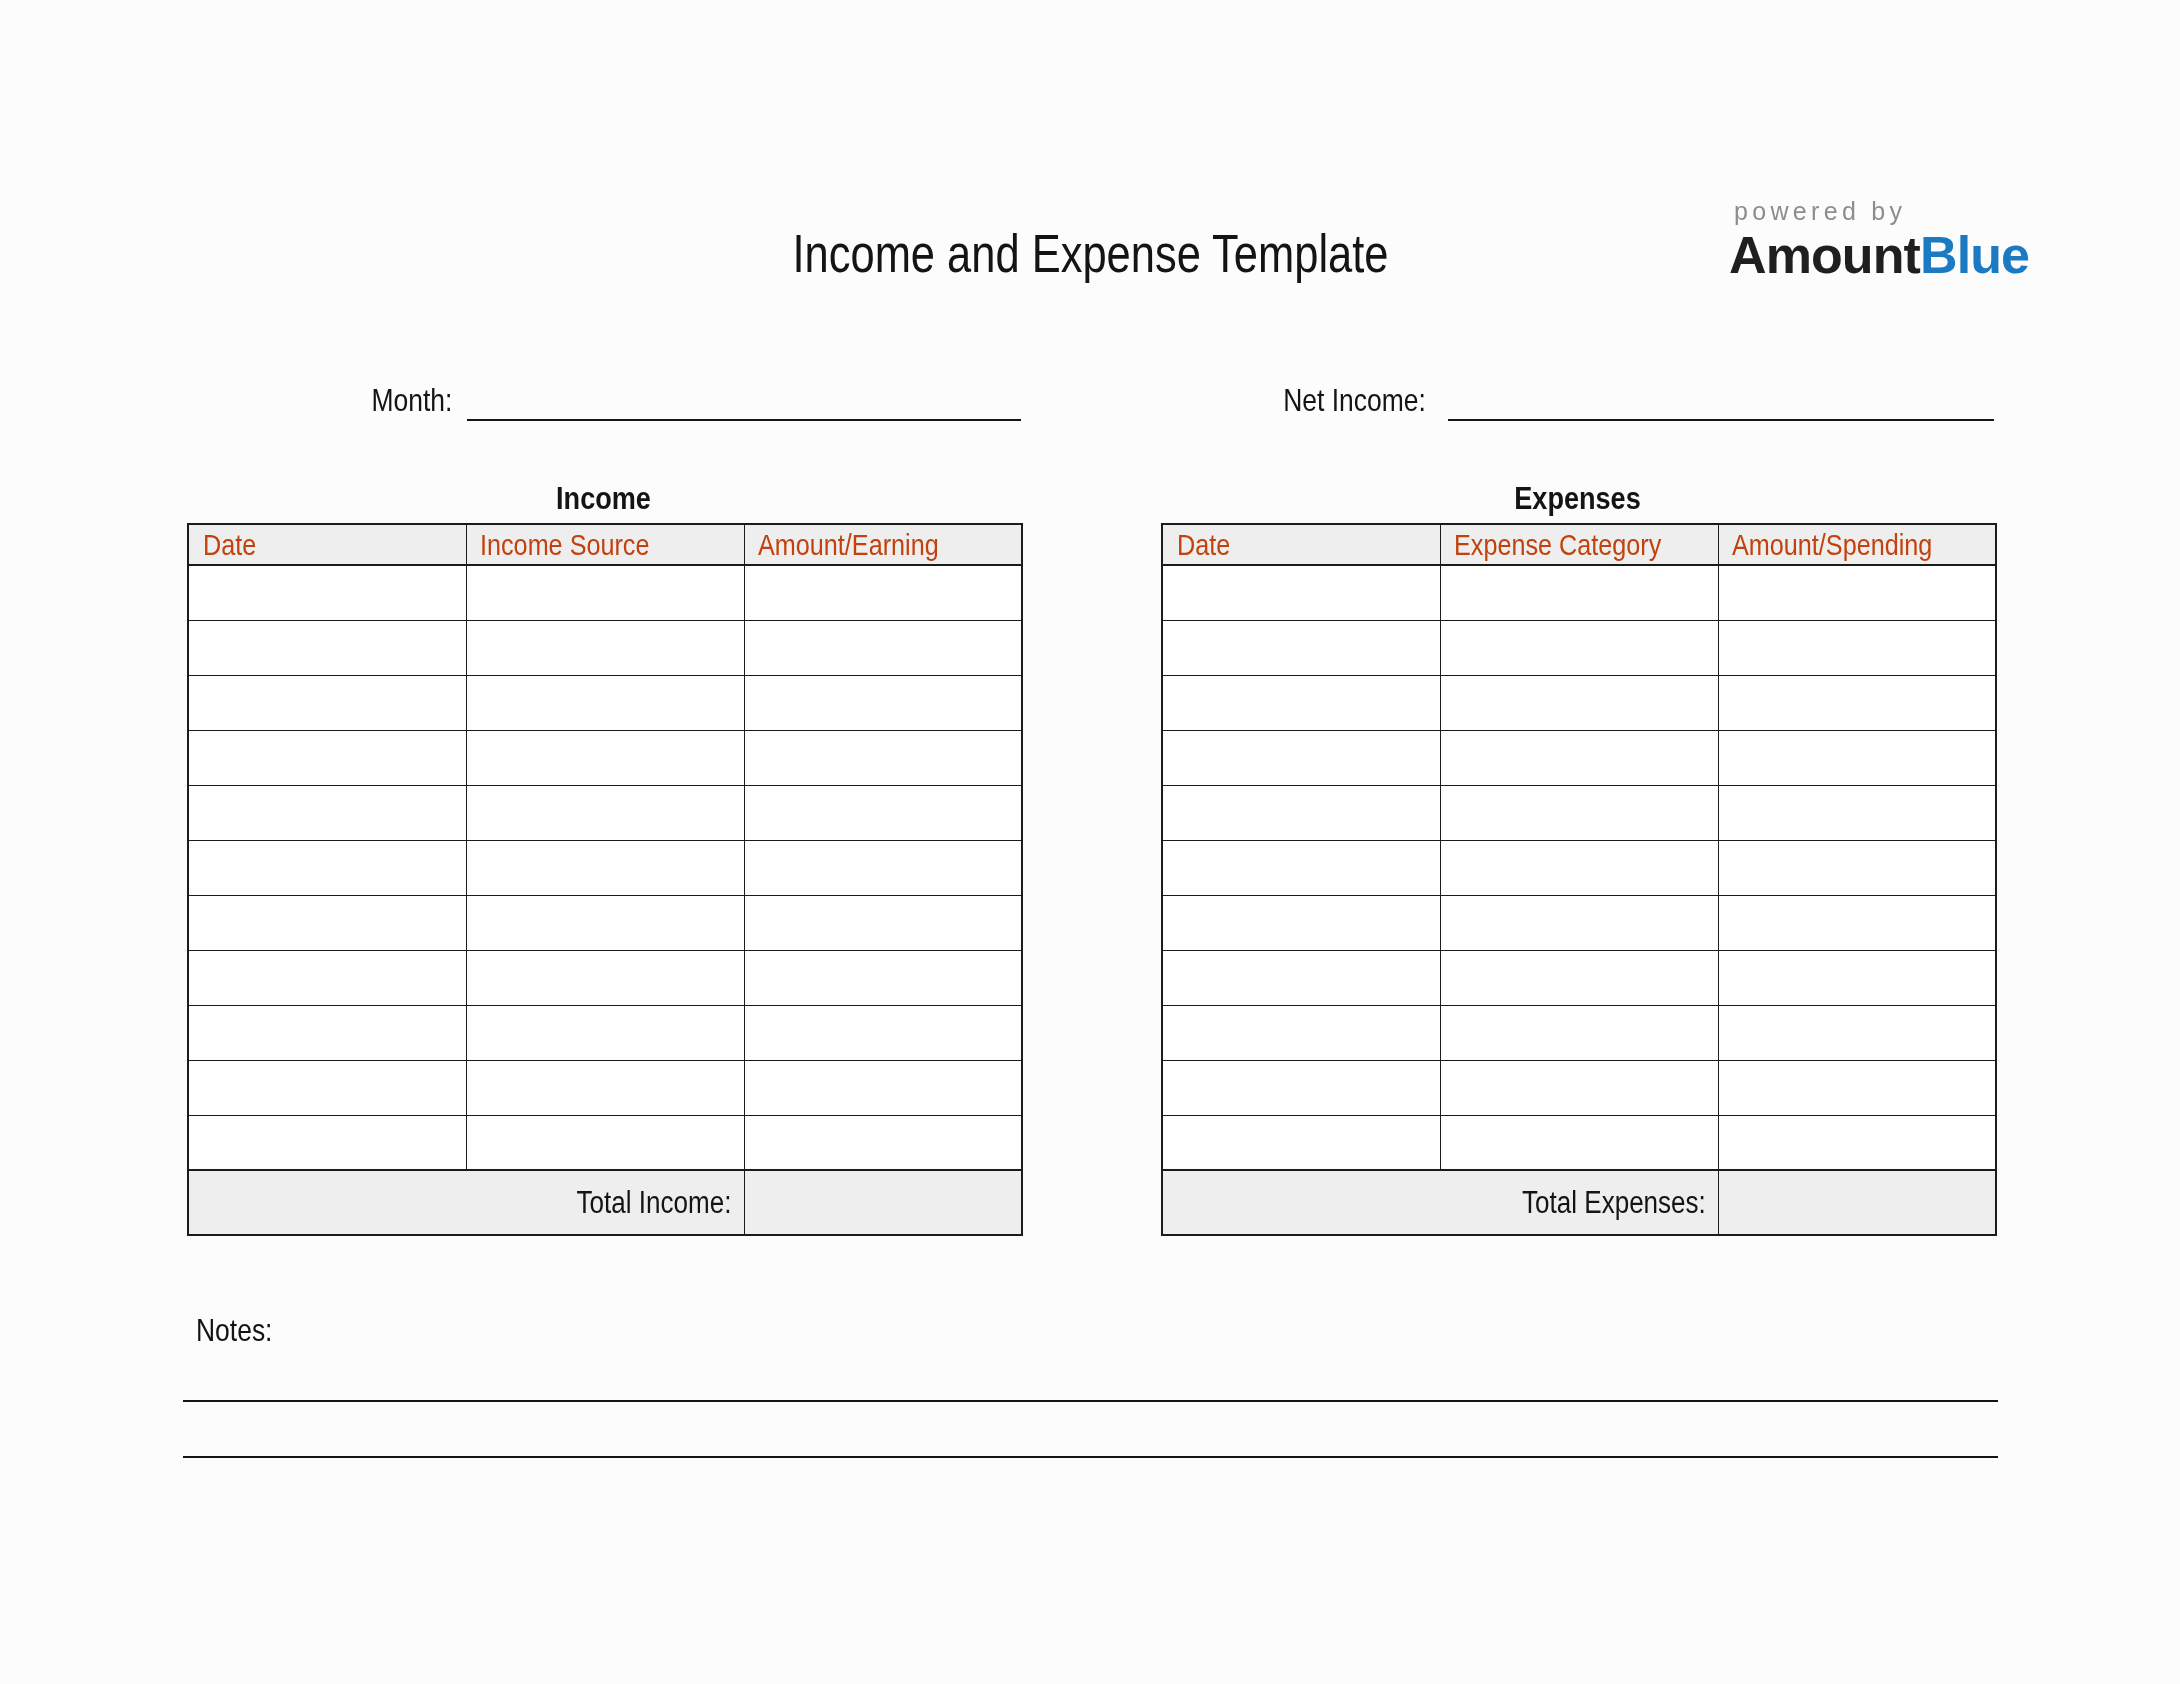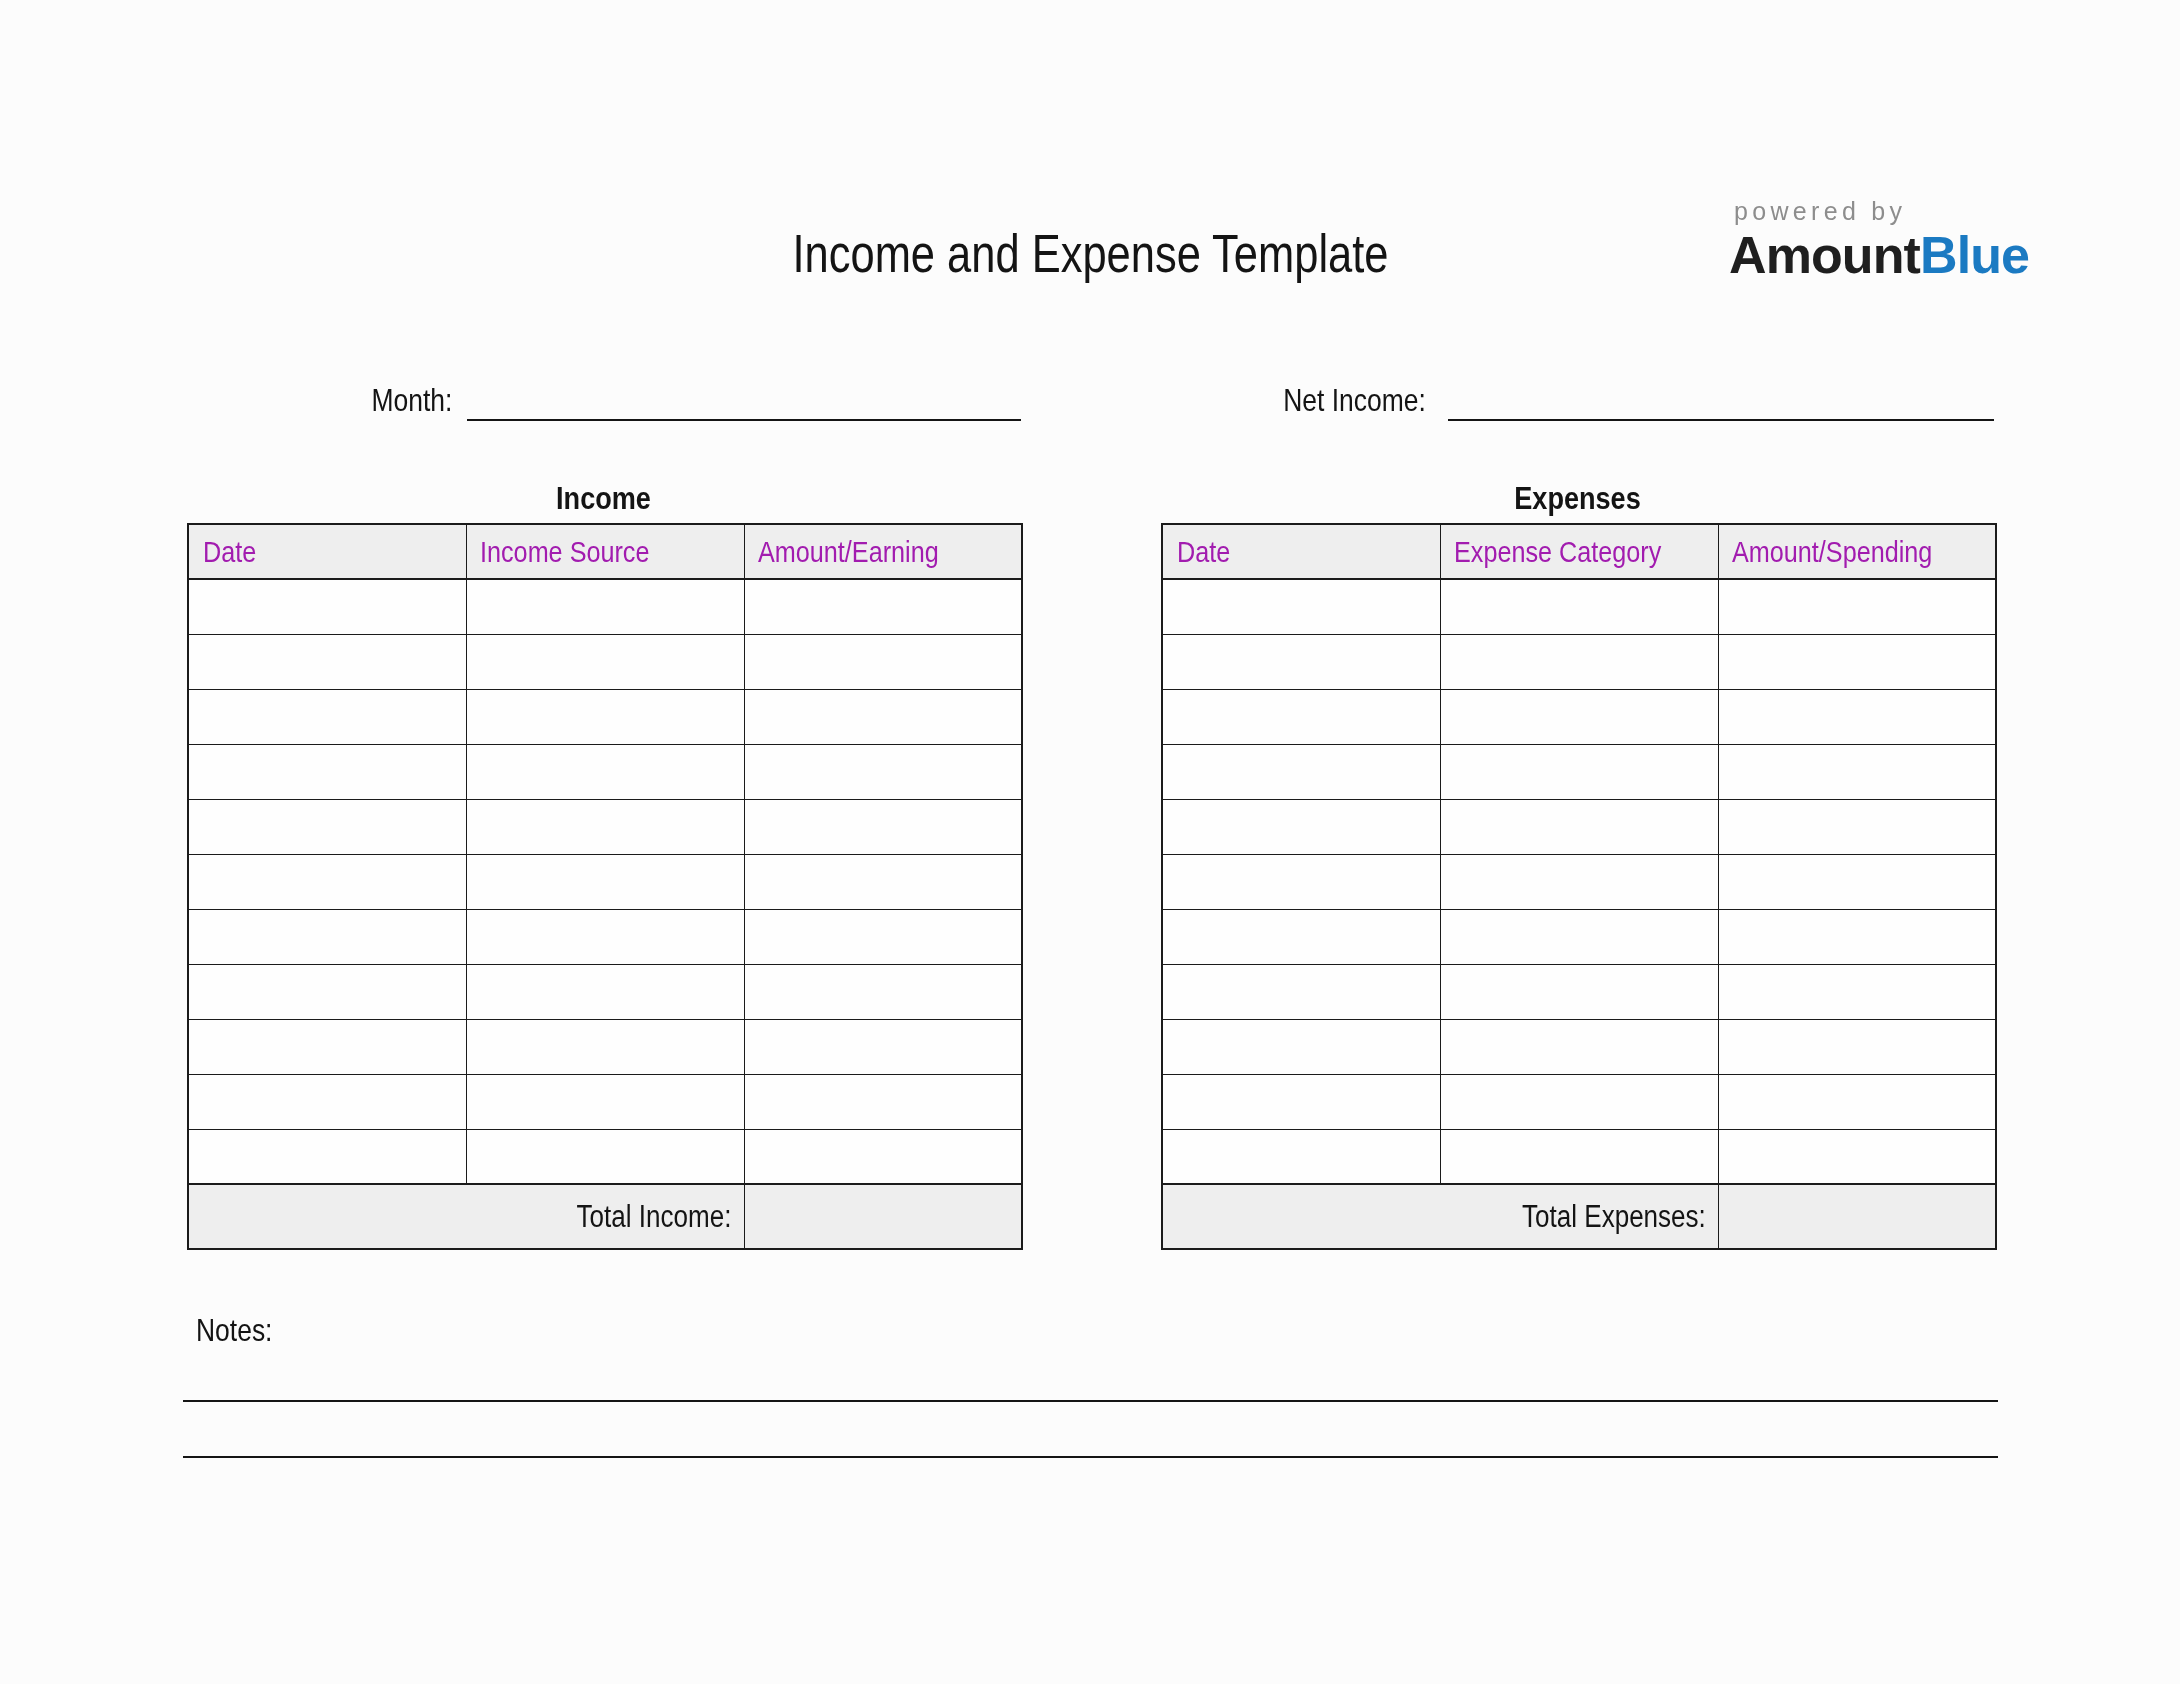--- a/index.html
+++ b/index.html
@@ -60,23 +60,23 @@
   .expenses-pos{left:1161px;}
 
   table{
     border-collapse:collapse;table-layout:fixed;
     width:833px;background:#fff;
   }
   col{width:278px;}
   th,td{border:1.7px solid var(--border);}
   table{border:2.6px solid var(--border);}
   thead th{
-    height:55px;background:var(--header-fill);
+    height:41px;background:var(--header-fill);
     font-size:30px;font-weight:400;text-align:left;
-    padding:0 0 0 13.6px;border-bottom-width:2.6px;color:#a21caf;
+    padding:0 0 0 13.6px;border-bottom-width:2.6px;color:#c2410c;
   }
   tbody td{height:55px;background:#fefefe;}
   tfoot td{
     height:65px;background:var(--header-fill);
     border-top-width:2.6px;font-size:31px;
   }
   tfoot .total-label{text-align:right;padding-right:12px;}
 
   .notes-label{
     position:absolute;left:196px;top:1312px;font-size:31.5px;

